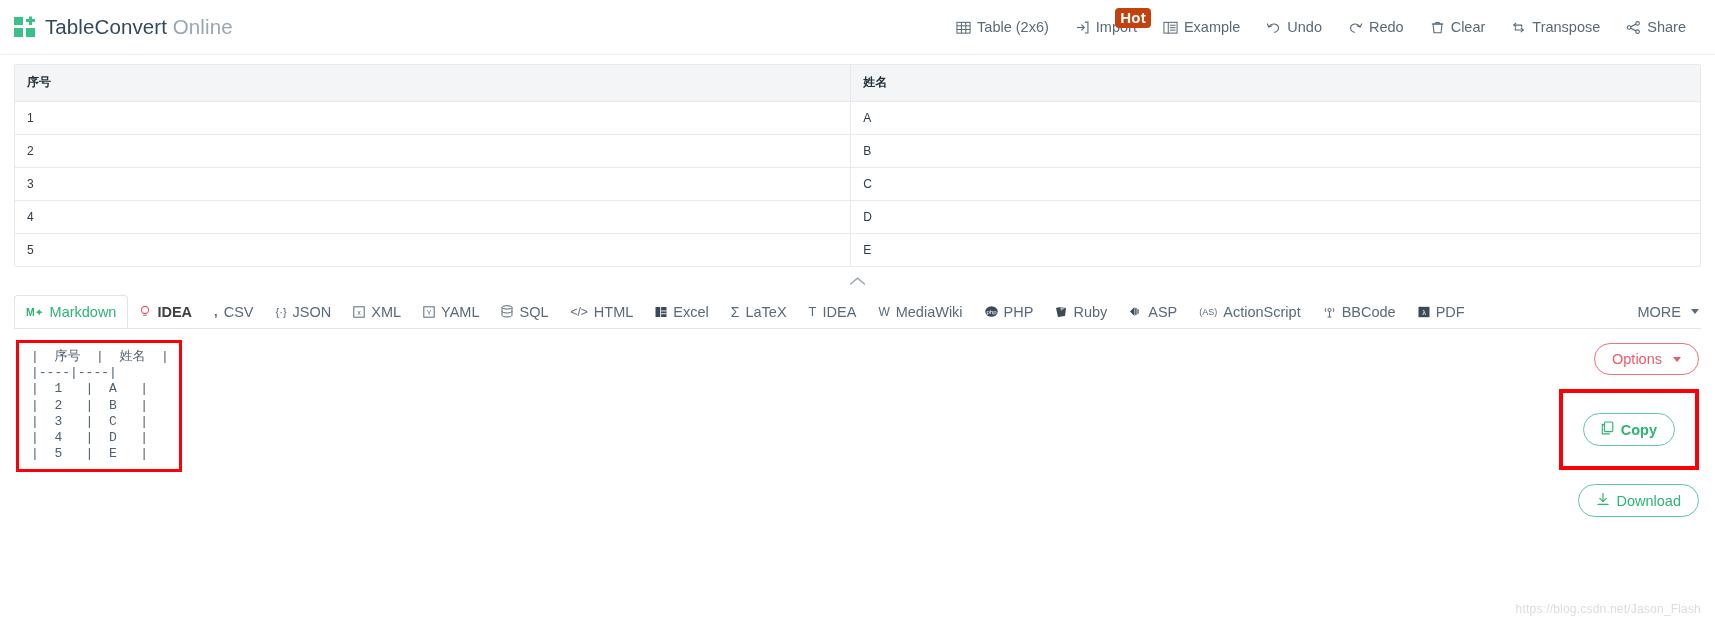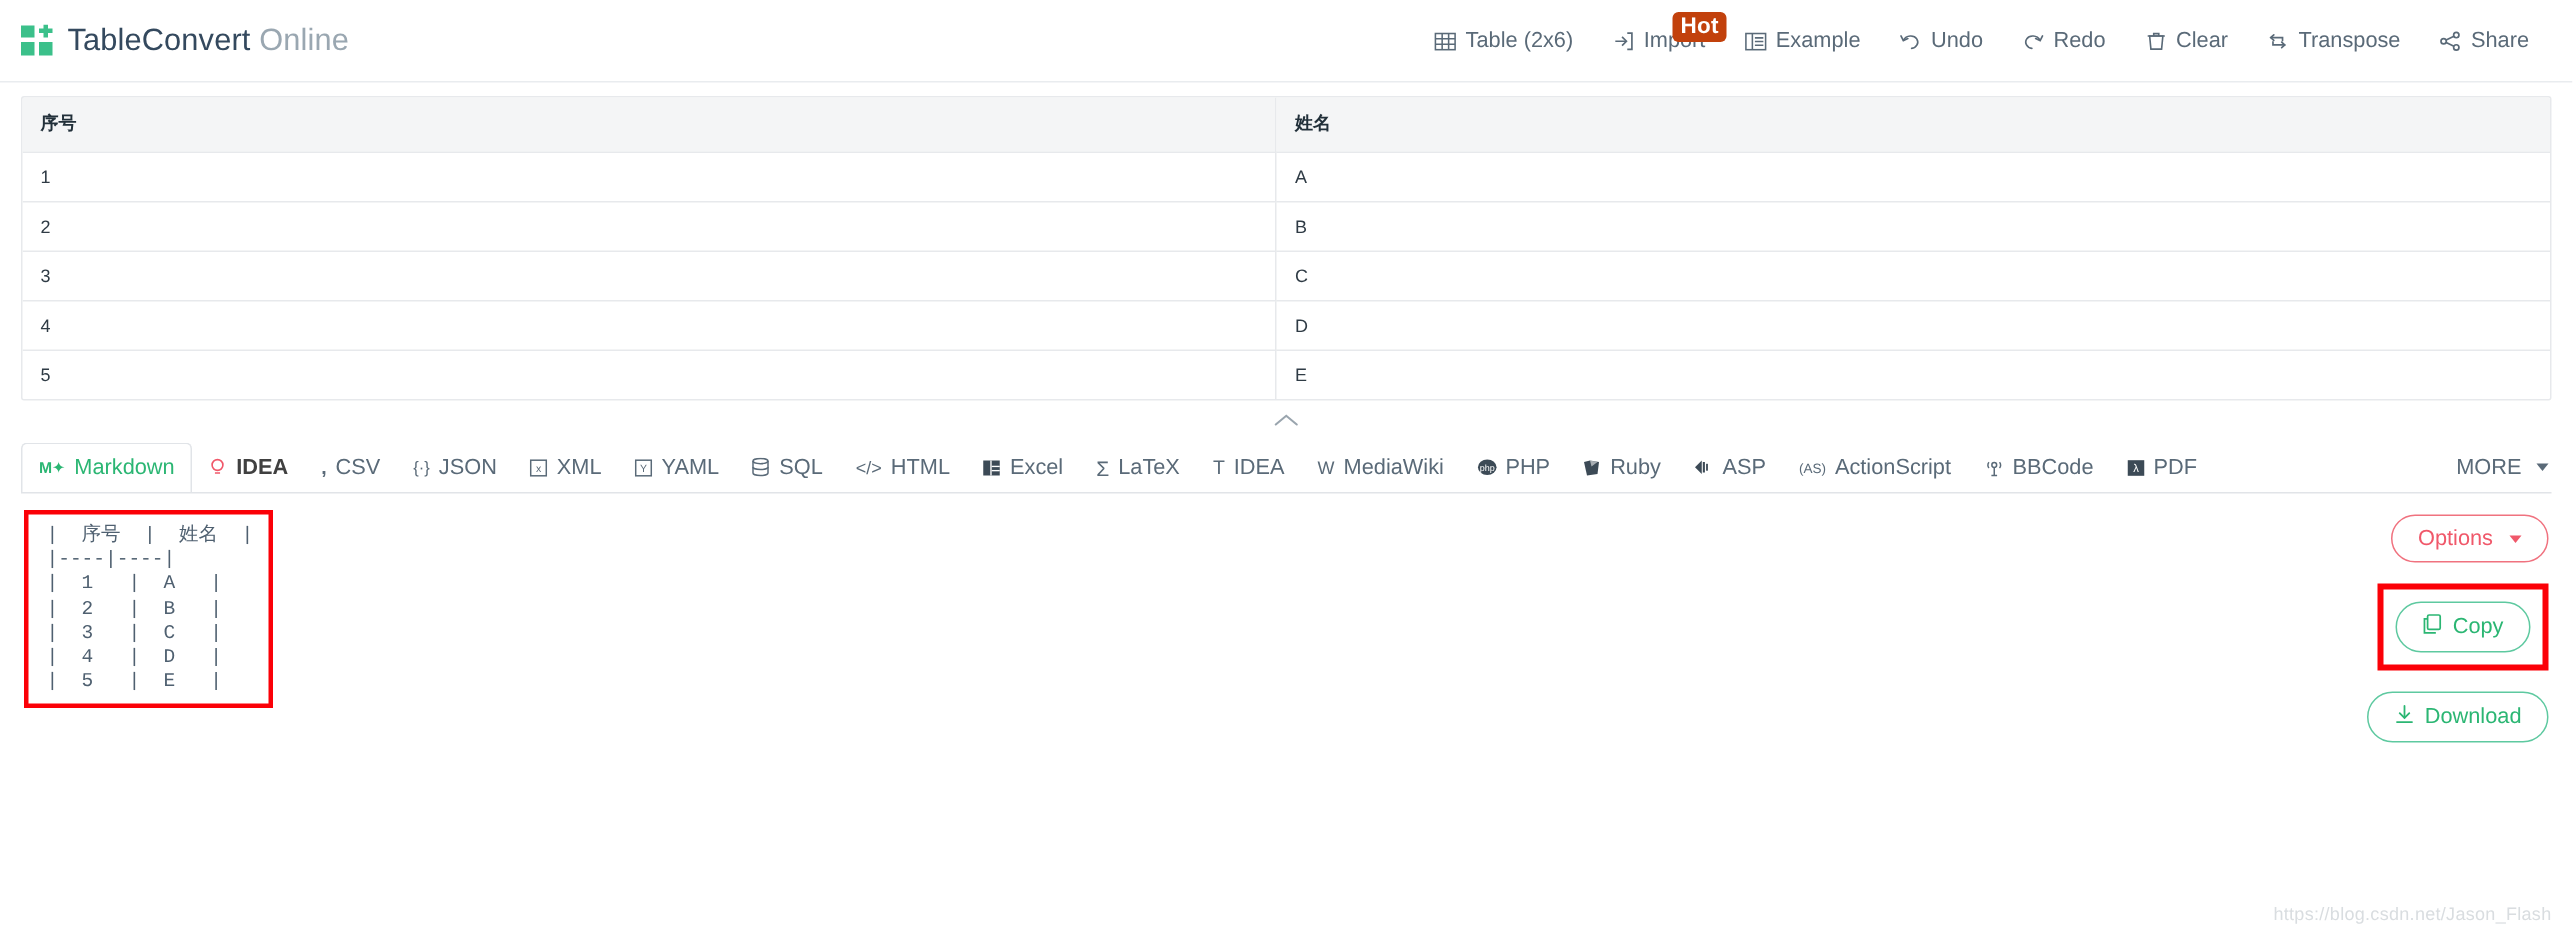--- a/index.html
+++ b/index.html
@@ -131,21 +131,21 @@
     display: flex; align-items: flex-end; gap: 14px; flex-direction: column;
   }
   .pill {
     display:flex; align-items:center; gap:7px;
     border-radius: 18px; padding: 7px 17px;
     font-size: 14.5px; background:#fff; cursor:pointer; white-space:nowrap;
   }
   .pill.red { border: 1px solid #f0727f; color: #f0586a; }
   .pill.green { border: 1px solid #5ec9a0; color: #2bb673; }
   .copy-hl {
-    border: 4px solid #fb0007; padding: 8px; display:flex;
+    border: 4px solid #fb0007; padding: 20px; display:flex;font-weight:bold;
   }
   .watermark {
     position:absolute; right: 14px; bottom: 8px;
     font-size: 12px; color: #d9dde0; letter-spacing: .2px;
     font-family: "Liberation Sans", sans-serif;
   }
 </style>
 </head>
 <body>
 

